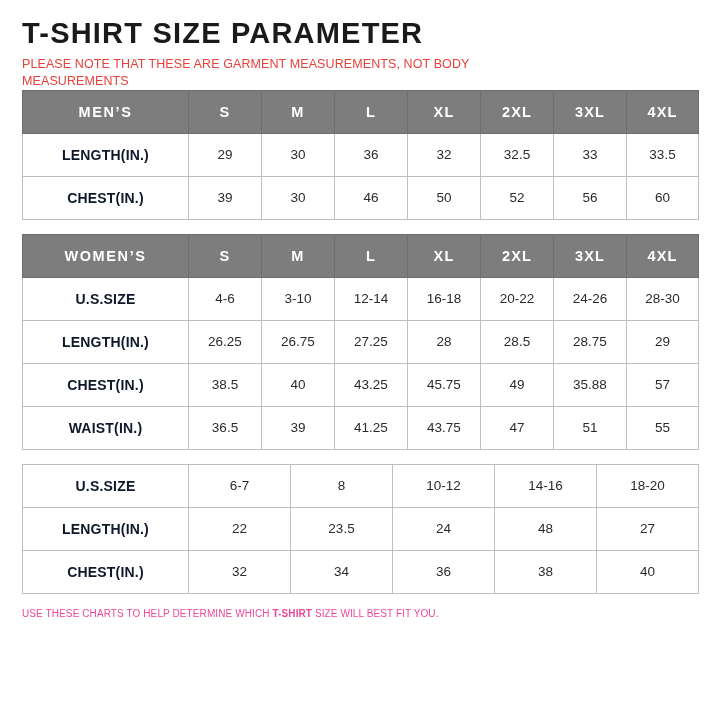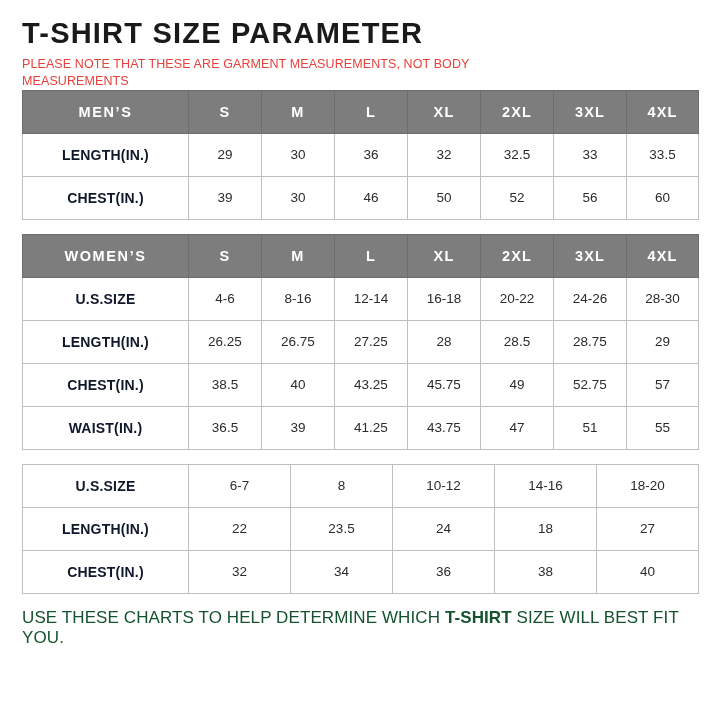--- a/index.html
+++ b/index.html
@@ -64,22 +64,22 @@
     letter-spacing: 1.6px;
     margin-top: 24px;
   }
   table.size-table td.rowlabel {
     font-weight: bold;
     font-size: 14px;
     color: #0f172a;
     letter-spacing: 0.2px;
   }
   .footer {
-    color: #14532d;
-    font-size: 17px;
+    color: #ec4899;
+    font-size: 10px;
     letter-spacing: 0.1px;
     margin-top: 2px;
   }
   .footer b {
     font-weight: bold;
   }
 </style>
 </head>
 <body>
 
@@ -151,21 +151,21 @@
         <td>M</td>
         <td>L</td>
         <td>XL</td>
         <td>2XL</td>
         <td>3XL</td>
         <td>4XL</td>
       </tr>
       <tr>
         <td class="rowlabel">U.S.SIZE</td>
         <td>4-6</td>
-        <td>8-16</td>
+        <td>3-10</td>
         <td>12-14</td>
         <td>16-18</td>
         <td>20-22</td>
         <td>24-26</td>
         <td>28-30</td>
       </tr>
       <tr>
         <td class="rowlabel">LENGTH(IN.)</td>
         <td>26.25</td>
         <td>26.75</td>
@@ -175,21 +175,21 @@
         <td>28.75</td>
         <td>29</td>
       </tr>
       <tr>
         <td class="rowlabel">CHEST(IN.)</td>
         <td>38.5</td>
         <td>40</td>
         <td>43.25</td>
         <td>45.75</td>
         <td>49</td>
-        <td>52.75</td>
+        <td>35.88</td>
         <td>57</td>
       </tr>
       <tr>
         <td class="rowlabel">WAIST(IN.)</td>
         <td>36.5</td>
         <td>39</td>
         <td>41.25</td>
         <td>43.75</td>
         <td>47</td>
         <td>51</td>
@@ -214,21 +214,21 @@
         <td>8</td>
         <td>10-12</td>
         <td>14-16</td>
         <td>18-20</td>
       </tr>
       <tr>
         <td class="rowlabel">LENGTH(IN.)</td>
         <td>22</td>
         <td>23.5</td>
         <td>24</td>
-        <td>18</td>
+        <td>48</td>
         <td>27</td>
       </tr>
       <tr>
         <td class="rowlabel">CHEST(IN.)</td>
         <td>32</td>
         <td>34</td>
         <td>36</td>
         <td>38</td>
         <td>40</td>
       </tr>

